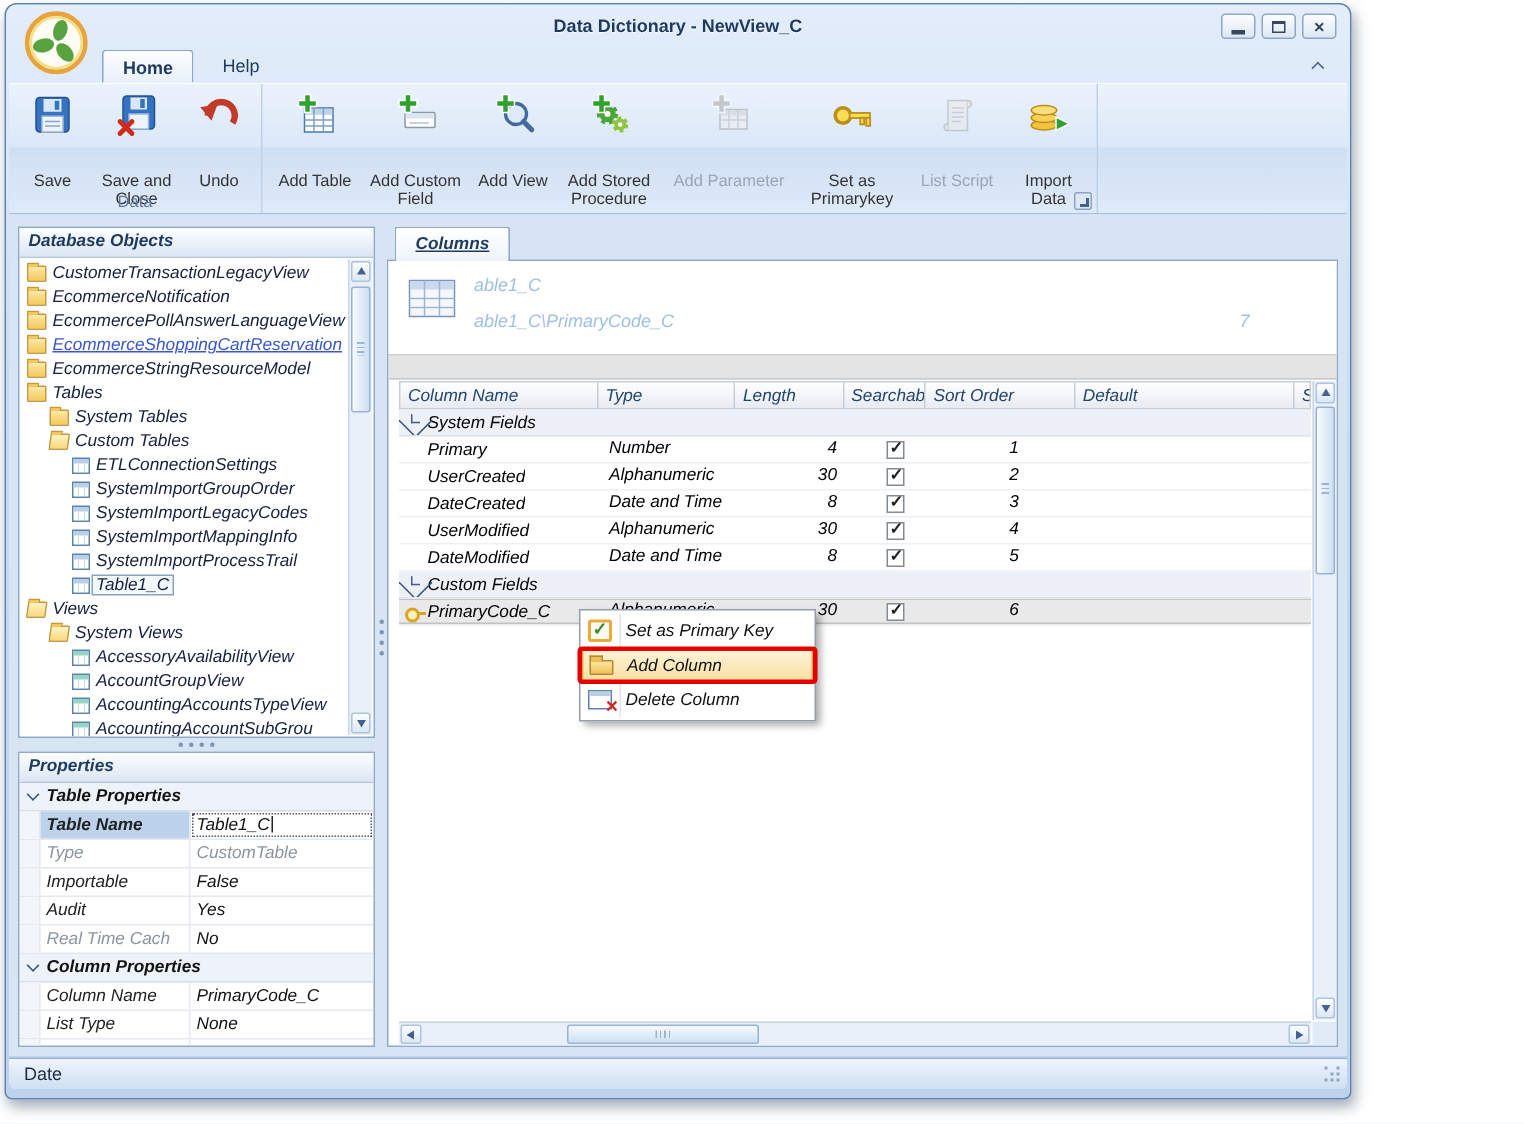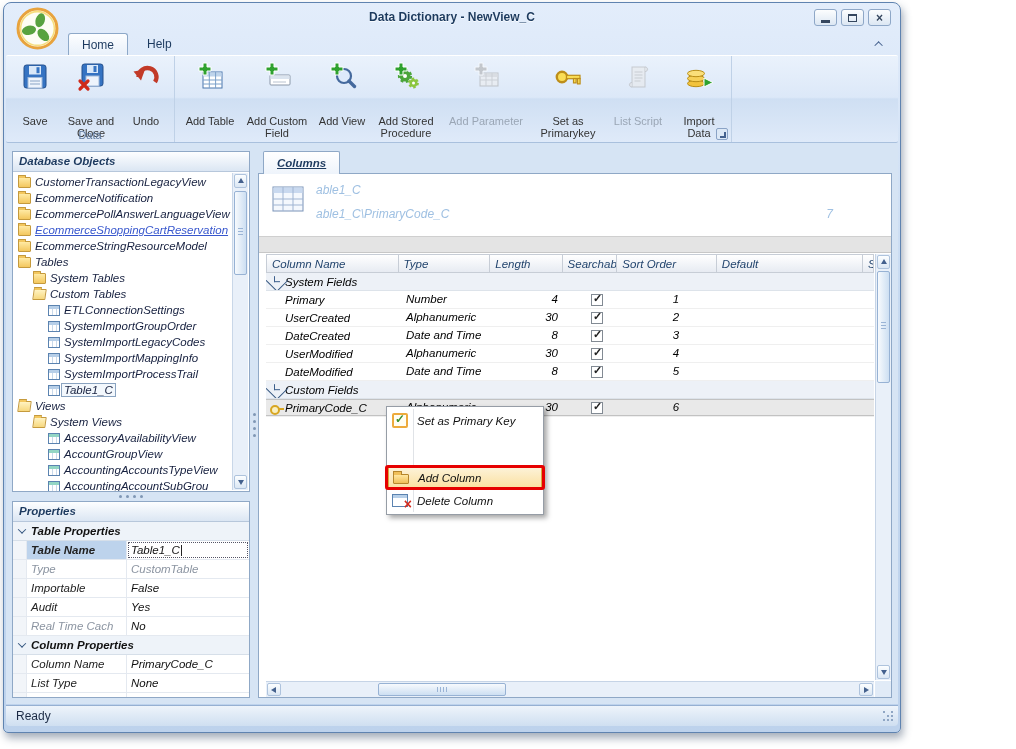--- a/index.html
+++ b/index.html
@@ -16,21 +16,21 @@
   .win-btn { width:23px; height:17px; border:1px solid #8ea7c7; border-radius:3px;
     background:linear-gradient(#fcfdfe,#dce7f3); display:flex; align-items:center; justify-content:center; }
   .glyph-min { width:9px; height:3px; background:#35465e; margin-top:7px; }
   .glyph-max { width:9px; height:8px; border:1px solid #35465e; border-top:2px solid #35465e; }
   .glyph-close { color:#35465e; font-size:12px; font-weight:bold; line-height:10px; }
   .logo { position:absolute; top:3px; left:11px; width:45px; height:45px; z-index:6; }
 
   
   .tabrow { position:absolute; top:28px; left:0; right:0; height:24px; padding-left:64px; display:flex; gap:6px; align-items:flex-end; }
   .rtab { height:22px; padding:0 13px; font-size:12px; color:#1d3a5f; display:flex; align-items:center; border-radius:3px 3px 0 0; }
-  .rtab.active { background:linear-gradient(#fdfeff,#e8f0fa); border:1px solid #8da8c8; border-bottom:none; font-weight:normal;margin-top:46px; }
+  .rtab.active { background:linear-gradient(#fdfeff,#e8f0fa); border:1px solid #8da8c8; border-bottom:none; font-weight:bold;margin-top:46px; }
   .ribbon-collapse { position:absolute; right:12px; top:6px; width:16px; height:13px; display:flex; align-items:center; justify-content:center; }
   .chev-up { width:6px; height:6px; border-left:1.7px solid #44618e; border-top:1.7px solid #44618e; transform:rotate(45deg) translateY(2px); }
 
   
   .ribbon { position:absolute; top:52px; left:2px; right:2px; height:88px;
     background:linear-gradient(#eaf2fc 0%,#dce8f8 48%,#cfdff3 50%,#dfeaf9 100%);
     border-top:1px solid #fff; border-bottom:1px solid #a9c0dd; border-radius:2px; display:flex; }
   .rgroup { position:relative; height:100%; padding:2px 4px 15px; border-right:1px solid #bfd1e7; display:flex; align-items:flex-start; }
   .rgroup-label { position:absolute; bottom:1px; left:0; right:0; text-align:center; font-size:11px; color:#5e789d; }
   .rbtn { display:flex; flex-direction:column; align-items:center; padding-top:3px; margin:0 2px;gap:20px; }
@@ -152,21 +152,21 @@
   .ctx::before { content:""; position:absolute; left:26px; top:2px; bottom:2px; width:1px; background:#e0e3e7; }
   .mitem { height:23px; display:flex; align-items:center; gap:9px; padding-left:4px; font-size:11.5px; font-style:italic; color:#111; position:relative; }
   .micon { width:16px; height:15px; flex:0 0 16px; position:relative; }
   .micon.primary-key-check { border:2px solid #edaa3c; background:#fffdf2; border-radius:2px; height:15px; }
   .micon.primary-key-check::after { content:"✓"; position:absolute; left:1px; top:-3px; font-size:12px; font-weight:bold; font-style:normal; color:#3c8f2f; }
   .micon.add-column { background:linear-gradient(#ffe7a0,#f0bf58); border:1px solid #b5862c; border-radius:1px; height:10px; margin-top:3px; }
   .micon.add-column::before { content:""; position:absolute; top:-4px; left:-1px; width:7px; height:3px; background:#f0bf58; border:1px solid #b5862c; border-bottom:none; }
   .micon.delete-column { background:#fff; border:1px solid #5b83b0; height:13px; }
   .micon.delete-column::before { content:""; position:absolute; left:0; right:0; top:0; height:3px; background:#b7cfe8; }
   .micon.delete-column::after { content:"×"; position:absolute; right:-5px; bottom:-6px; color:#d42a1d; font-weight:bold; font-size:14px; font-style:normal; }
-  .mitem.hl { background:linear-gradient(#fdf3da,#fbe0a0); border:1px solid #d7a83d; border-radius:2px;margin-top:34px; }
+  .mitem.hl { background:linear-gradient(#fdf3da,#fbe0a0); border:1px solid #d7a83d; border-radius:2px; }
   .mitem.annotated::before { content:""; position:absolute; left:-4px; right:-4px; top:-2px; bottom:-2px; border:3px solid #e60000; border-radius:3px; pointer-events:none; }
 
   
   .statusbar { position:absolute; left:2px; right:2px; bottom:6px; height:21px;
     background:linear-gradient(#eef4fb,#cfdff1); border-top:1px solid #96b0d2; border-radius:0 0 4px 4px;
     display:flex; align-items:center; padding-left:10px; font-size:12px; color:#1c2b45; }
   .grip { position:absolute; right:3px; bottom:3px; width:12px; height:12px; }
   .grip::before { content:""; position:absolute; width:2px; height:2px; background:#8fa6c4;
     box-shadow:8px 0 0 #8fa6c4, 4px 4px 0 #8fa6c4, 8px 4px 0 #8fa6c4, 0 8px 0 #8fa6c4, 4px 8px 0 #8fa6c4, 8px 8px 0 #8fa6c4; left:0; top:0; }
 </style>
@@ -711,17 +711,17 @@
               <span class="mlabel">Delete Column</span>
             </div>
 
         </div>
       </div>
     </div>
 
   </div>
 
   <div class="statusbar">
-    <span>Ready</span>
+    <span>Date</span>
     <span class="grip"></span>
   </div>
 
 </div>
 
 </body></html>

